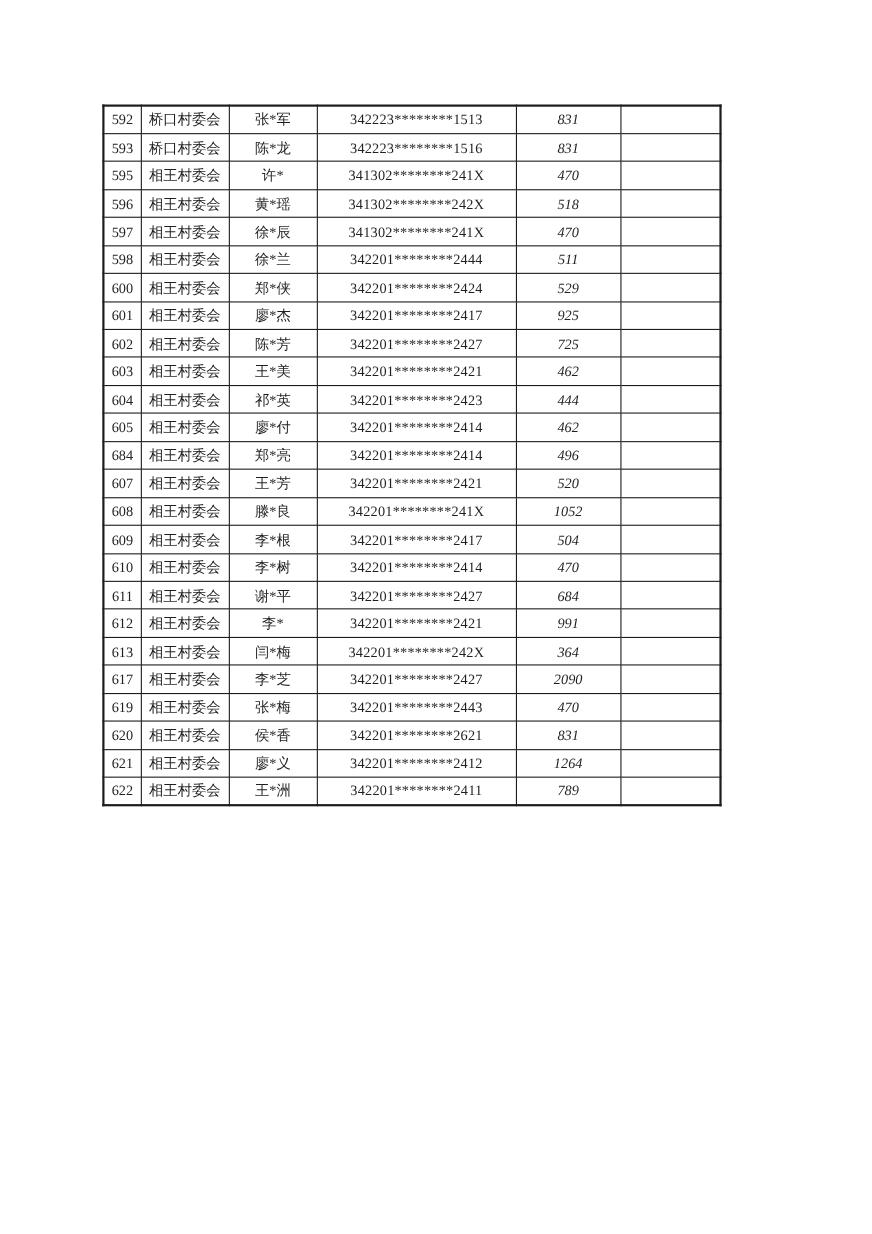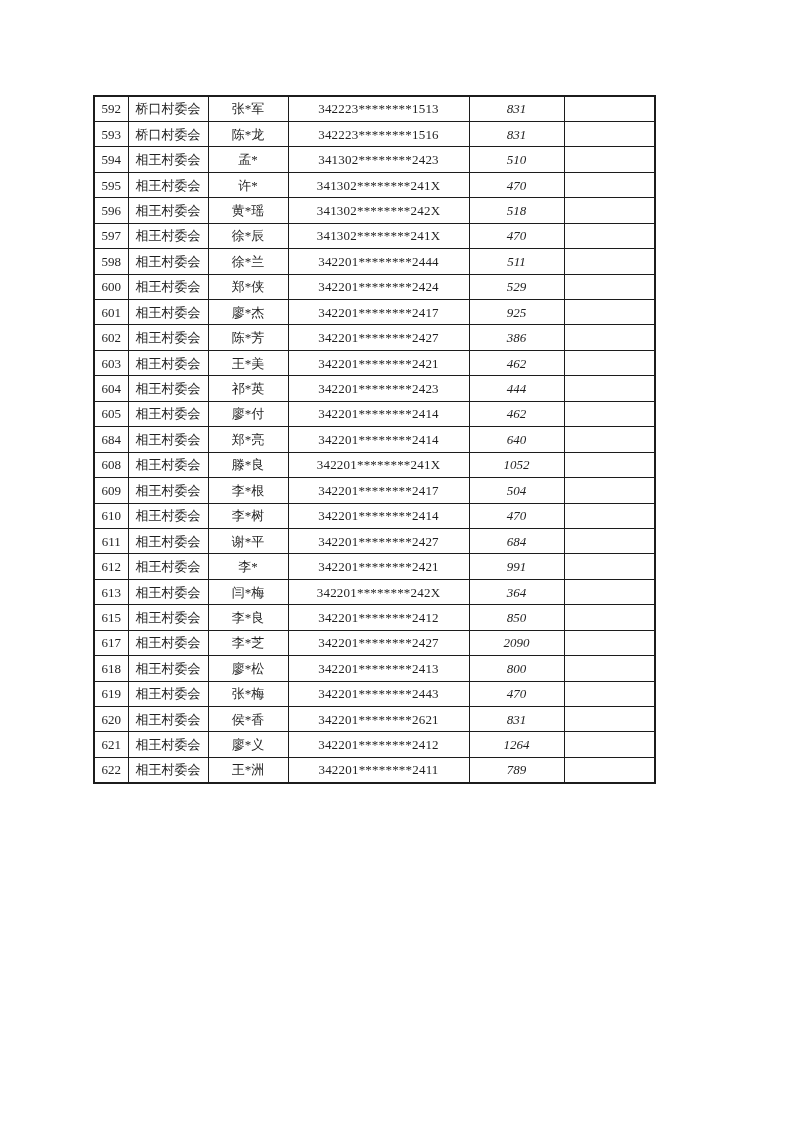--- a/index.html
+++ b/index.html
@@ -78,28 +78,20 @@
           </tr>
           <tr>
             <td class="c0">593</td>
             <td class="c1">桥口村委会</td>
             <td class="c2">陈*龙</td>
             <td class="c3">342223********1516</td>
             <td class="c4">831</td>
             <td class="c5"></td>
           </tr>
           <tr>
-            <td class="c0">594</td>
-            <td class="c1">相王村委会</td>
-            <td class="c2">孟*</td>
-            <td class="c3">341302********2423</td>
-            <td class="c4">510</td>
-            <td class="c5"></td>
-          </tr>
-          <tr>
             <td class="c0">595</td>
             <td class="c1">相王村委会</td>
             <td class="c2">许*</td>
             <td class="c3">341302********241X</td>
             <td class="c4">470</td>
             <td class="c5"></td>
           </tr>
           <tr>
             <td class="c0">596</td>
             <td class="c1">相王村委会</td>
@@ -138,21 +130,21 @@
             <td class="c2">廖*杰</td>
             <td class="c3">342201********2417</td>
             <td class="c4">925</td>
             <td class="c5"></td>
           </tr>
           <tr>
             <td class="c0">602</td>
             <td class="c1">相王村委会</td>
             <td class="c2">陈*芳</td>
             <td class="c3">342201********2427</td>
-            <td class="c4">386</td>
+            <td class="c4">725</td>
             <td class="c5"></td>
           </tr>
           <tr>
             <td class="c0">603</td>
             <td class="c1">相王村委会</td>
             <td class="c2">王*美</td>
             <td class="c3">342201********2421</td>
             <td class="c4">462</td>
             <td class="c5"></td>
           </tr>
@@ -170,21 +162,29 @@
             <td class="c2">廖*付</td>
             <td class="c3">342201********2414</td>
             <td class="c4">462</td>
             <td class="c5"></td>
           </tr>
           <tr>
             <td class="c0">684</td>
             <td class="c1">相王村委会</td>
             <td class="c2">郑*亮</td>
             <td class="c3">342201********2414</td>
-            <td class="c4">640</td>
+            <td class="c4">496</td>
+            <td class="c5"></td>
+          </tr>
+          <tr>
+            <td class="c0">607</td>
+            <td class="c1">相王村委会</td>
+            <td class="c2">王*芳</td>
+            <td class="c3">342201********2421</td>
+            <td class="c4">520</td>
             <td class="c5"></td>
           </tr>
           <tr>
             <td class="c0">608</td>
             <td class="c1">相王村委会</td>
             <td class="c2">滕*良</td>
             <td class="c3">342201********241X</td>
             <td class="c4">1052</td>
             <td class="c5"></td>
           </tr>
@@ -222,41 +222,25 @@
           </tr>
           <tr>
             <td class="c0">613</td>
             <td class="c1">相王村委会</td>
             <td class="c2">闫*梅</td>
             <td class="c3">342201********242X</td>
             <td class="c4">364</td>
             <td class="c5"></td>
           </tr>
           <tr>
-            <td class="c0">615</td>
-            <td class="c1">相王村委会</td>
-            <td class="c2">李*良</td>
-            <td class="c3">342201********2412</td>
-            <td class="c4">850</td>
-            <td class="c5"></td>
-          </tr>
-          <tr>
             <td class="c0">617</td>
             <td class="c1">相王村委会</td>
             <td class="c2">李*芝</td>
             <td class="c3">342201********2427</td>
             <td class="c4">2090</td>
-            <td class="c5"></td>
-          </tr>
-          <tr>
-            <td class="c0">618</td>
-            <td class="c1">相王村委会</td>
-            <td class="c2">廖*松</td>
-            <td class="c3">342201********2413</td>
-            <td class="c4">800</td>
             <td class="c5"></td>
           </tr>
           <tr>
             <td class="c0">619</td>
             <td class="c1">相王村委会</td>
             <td class="c2">张*梅</td>
             <td class="c3">342201********2443</td>
             <td class="c4">470</td>
             <td class="c5"></td>
           </tr>

